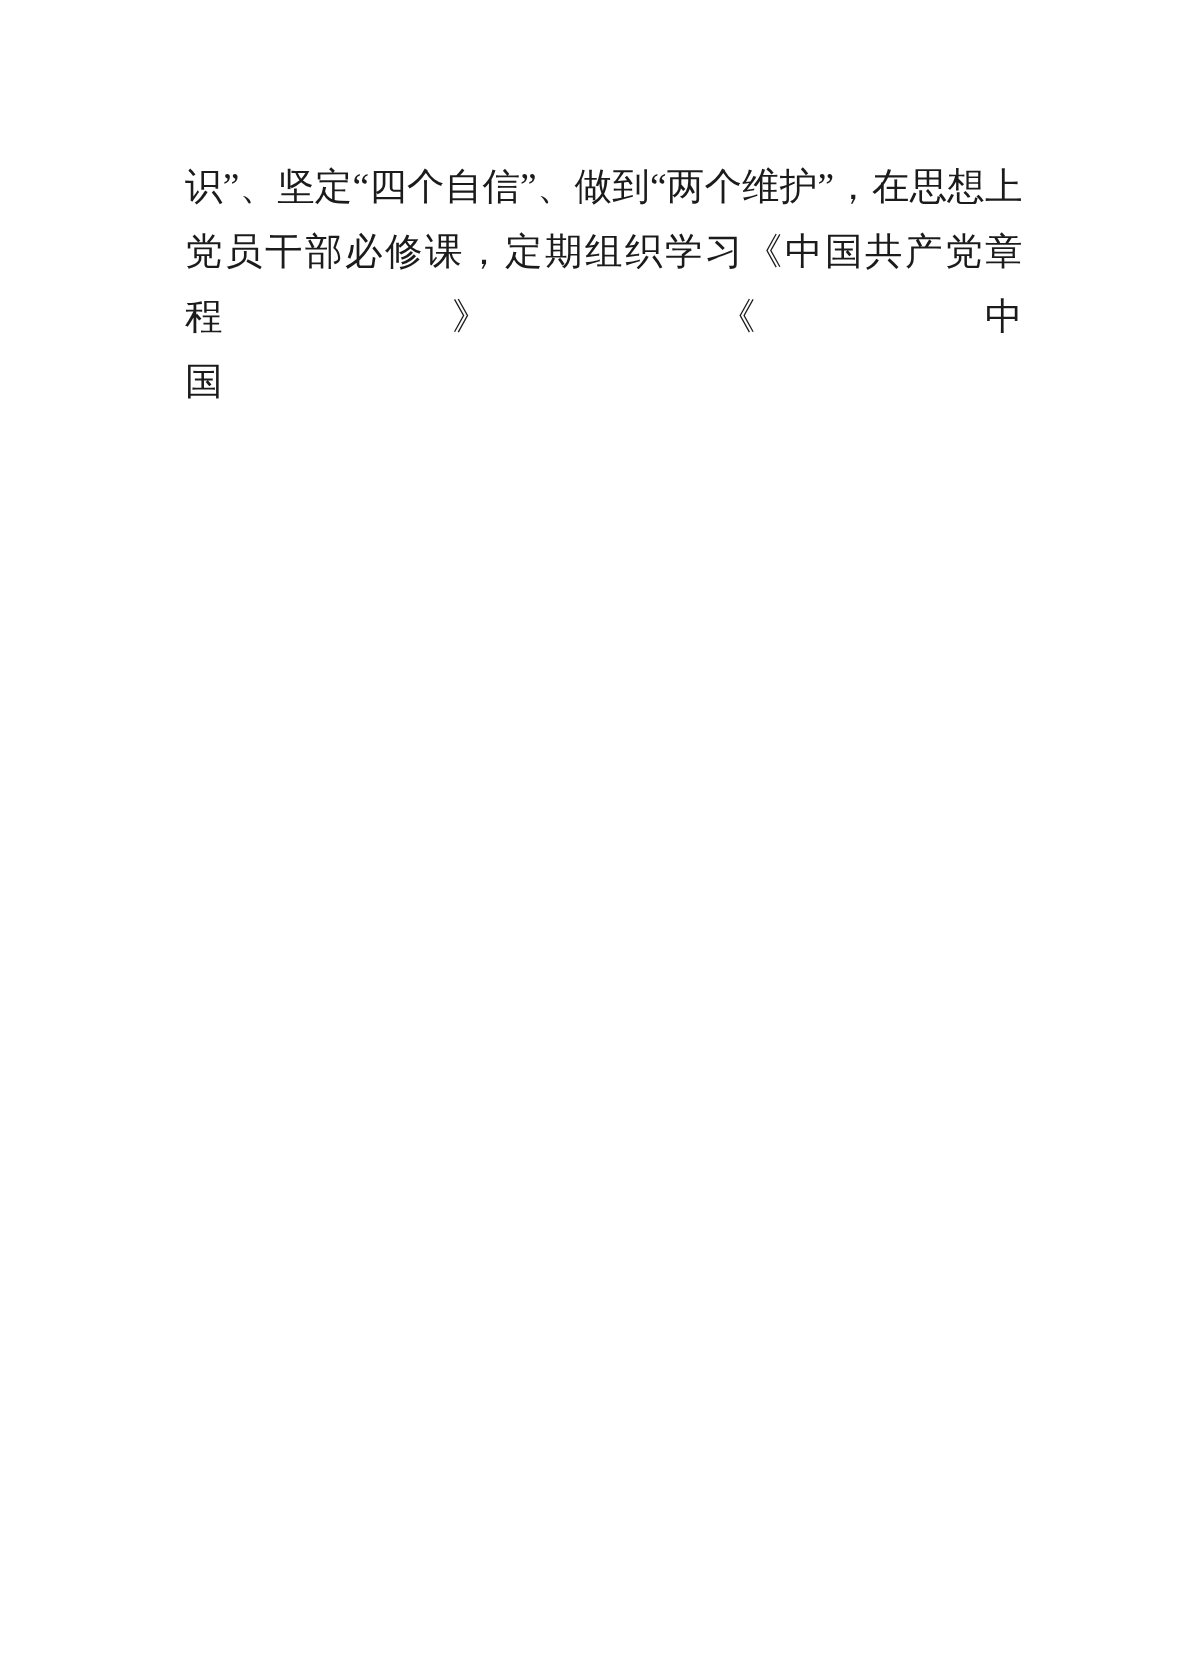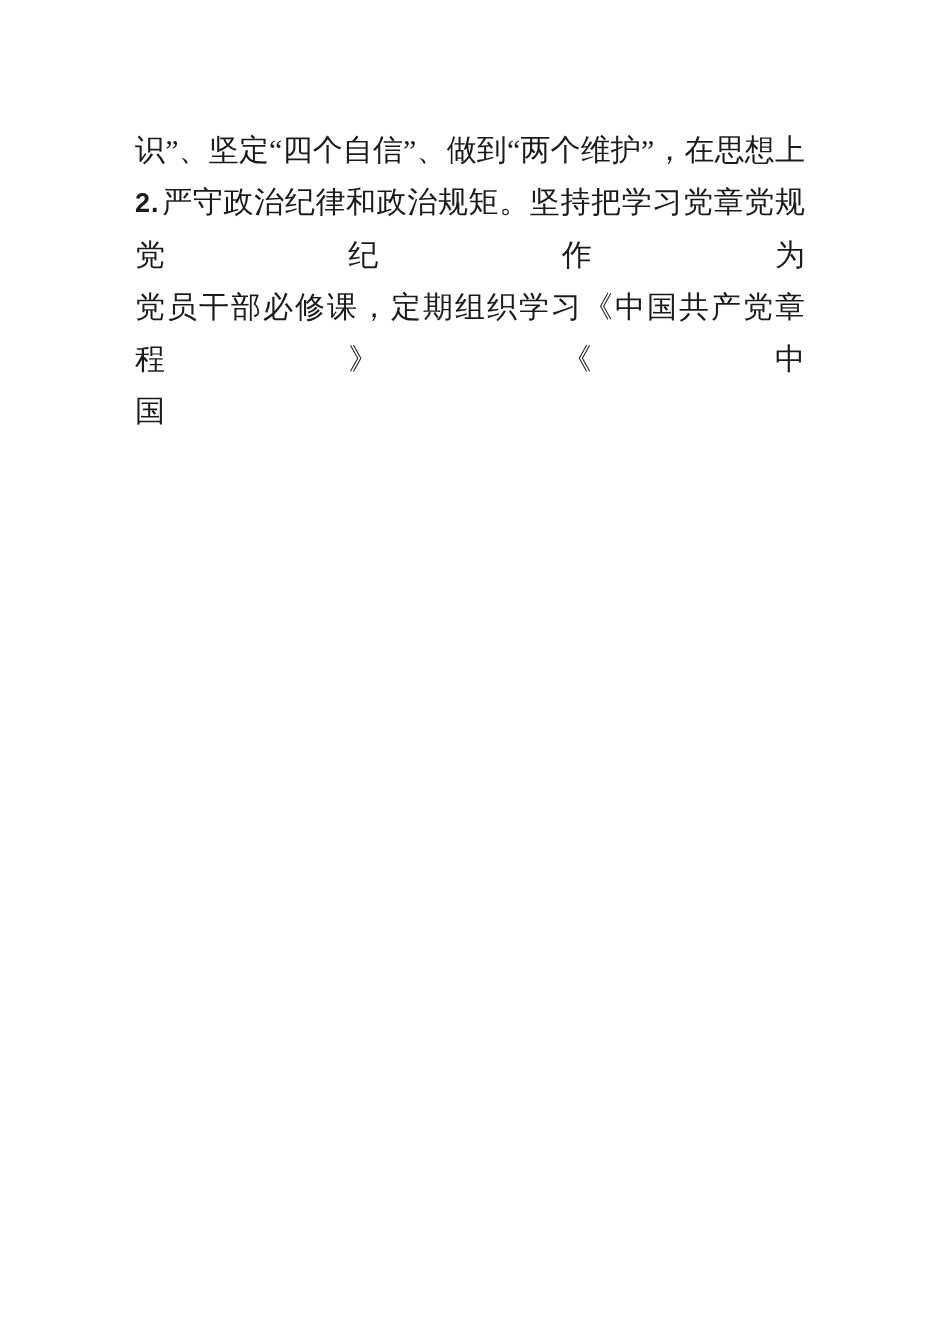--- a/index.html
+++ b/index.html
@@ -17,21 +17,21 @@
     position: absolute;
     left: 0;
     top: 0;
     width: 950px;
     height: 1344px;
     background: #ffffff;
     overflow: hidden;
   }
   .textblock {
     position: absolute;
-    left: 135px;
+    left: 148px;
     top: 124px;
     width: 670px;
     color: #1b1b1b;
     font-size: 30px;
     line-height: 52px;
     font-weight: 400;
   }
   .line {
     text-align: justify;
     text-justify: inter-ideograph;
@@ -55,20 +55,19 @@
 </style>
 </head>
 <body>
 
 <div class="page">
   <div class="textblock">
 
     <div class="line full">识”、坚定“四个自信”、做到“两个维护”，在思想上</div>
 
 
-    <div class="line full"><span class="item-number">2.</span><span>严守政治纪律和政治规矩。坚持把学习党章党规党纪作为</span></div>
 
     <div class="line full">党员干部必修课，定期组织学习《中国共产党章程》《中</div>
 
     <div class="line last">国</div>
 
   </div>
 </div>
 
 </body></html>

